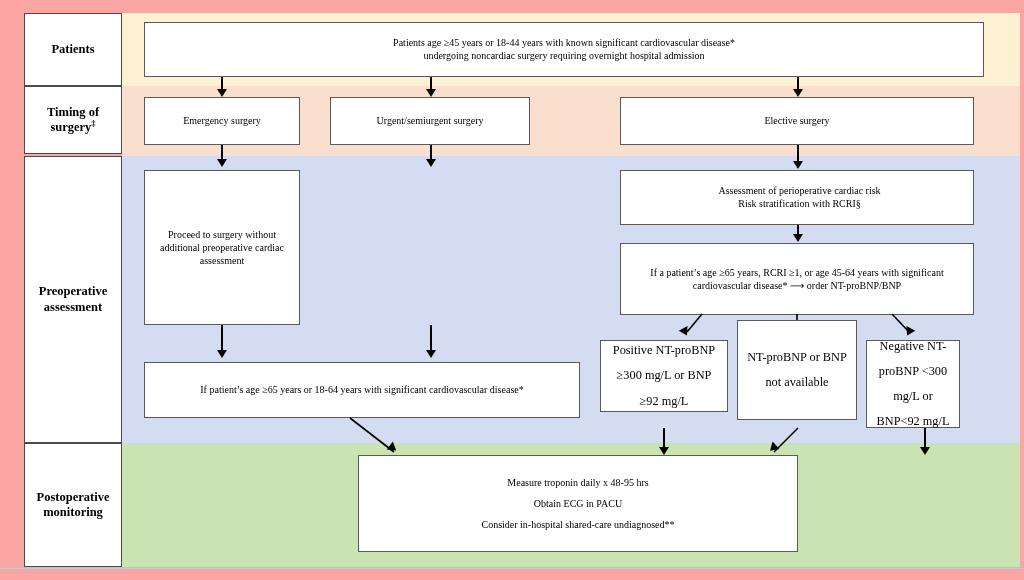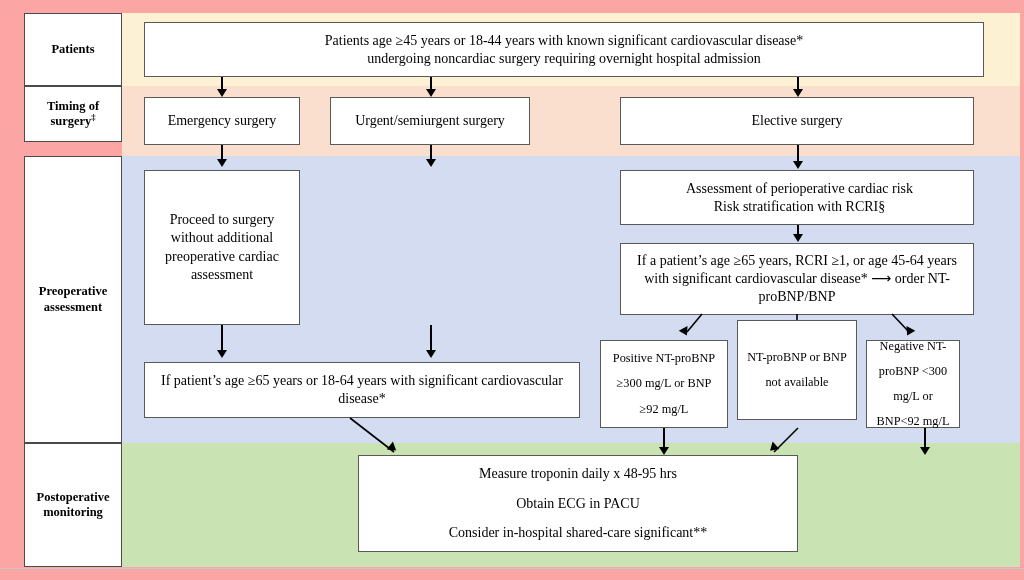--- a/index.html
+++ b/index.html
@@ -17,21 +17,21 @@
   .labelcell{position:absolute;left:24px;width:98px;background:#ffffff;
              border:1px solid #4a4a4a;display:flex;align-items:center;
              justify-content:center;text-align:center;box-sizing:border-box;}
   .labelcell .txt{font-weight:bold;font-size:12.5px;line-height:1.22;color:#000;}
   sup{font-size:.68em;vertical-align:super;line-height:0;}
 
   
   .box{position:absolute;background:#ffffff;border:1px solid #595959;
        box-sizing:border-box;display:flex;align-items:center;justify-content:center;
        text-align:center;padding:3px 6px;}
-  .box .txt{font-size:14px;line-height:1.26;color:#000;}
+  .box .txt{font-size:10px;line-height:1.26;color:#000;}
   .box.small .txt{font-size:12.3px;line-height:1.25;}
   .box.tight .txt{line-height:1.3;}
   .box.spaced .txt{line-height:2.05;}
 
   
   .vline{position:absolute;width:1.6px;background:#000;}
   .arrowhead{position:absolute;width:0;height:0;border-left:5px solid transparent;
              border-right:5px solid transparent;border-top:8px solid #000;}
   .diag{position:absolute;overflow:visible;}
   .hrule{position:absolute;background:#c9c9c9;height:1px;left:0;right:0;}
@@ -43,21 +43,21 @@
 
   <div class="band band-patients" style="top:13px;height:73px;"></div>
   <div class="band band-timing" style="top:86px;height:70px;"></div>
   <div class="band band-preop" style="top:156px;height:287px;"></div>
   <div class="band band-postop" style="top:443px;height:124px;"></div>
 
   <div class="labelcell" style="top:13px;height:73px;">
     <span class="txt">Patients</span>
   </div>
 
-  <div class="labelcell" style="top:86px;height:56px;">
+  <div class="labelcell" style="top:86px;height:68px;">
     <span class="txt"><span>Timing of surgery</span><sup>‡</sup></span>
   </div>
 
   <div class="labelcell" style="top:156px;height:287px;">
     <span class="txt">Preoperative assessment</span>
   </div>
 
   <div class="labelcell" style="top:443px;height:124px;">
     <span class="txt">Postoperative monitoring</span>
   </div>
@@ -120,21 +120,21 @@
 
   <svg class="diag" style="left:620px;top:314px;width:354px;height:28px;">
     <line x1="82" y1="0" x2="67" y2="18" stroke="#000" stroke-width="1.6"></line>
     <line x1="177" y1="0" x2="177" y2="18" stroke="#000" stroke-width="1.6"></line>
     <line x1="272" y1="0" x2="289" y2="18" stroke="#000" stroke-width="1.6"></line>
   </svg>
   <div class="arrowhead" style="left:680px;top:328px;transform:rotate(-28deg);"></div>
   <div class="arrowhead" style="left:793px;top:330px;"></div>
   <div class="arrowhead" style="left:904px;top:328px;transform:rotate(28deg);"></div>
 
-  <div class="box small spaced" style="left:600px;top:340px;width:128px;height:88px;">
+  <div class="box small spaced" style="left:600px;top:340px;width:128px;height:72px;">
     <span class="txt">Positive NT-proBNP ≥300 mg/L or BNP ≥92 mg/L</span>
   </div>
 
   <div class="box small spaced" style="left:737px;top:320px;width:120px;height:100px;">
     <span class="txt">NT-proBNP or BNP not available</span>
   </div>
 
   <div class="box small spaced" style="left:866px;top:340px;width:94px;height:88px;">
     <span class="txt">Negative NT-proBNP &lt;300 mg/L or BNP&lt;92 mg/L</span>
   </div>
@@ -162,20 +162,20 @@
   </svg>
   <div class="arrowhead" style="left:768px;top:444px;transform:rotate(48deg);"></div>
 
   <div class="vline" style="left:924px;top:428px;height:22px;"></div>
   <div class="arrowhead" style="left:920px;top:447px;"></div>
 
   <div class="box" style="left:358px;top:455px;width:440px;height:97px;">
     <span class="txt" style="line-height:2.1;">
       <span>Measure troponin daily x 48-95 hrs</span><br>
       <span>Obtain ECG in PACU</span><br>
-      <span>Consider in-hospital shared-care significant**</span>
+      <span>Consider in-hospital shared-care undiagnosed**</span>
     </span>
   </div>
 
 
   <div class="hrule" style="top:568px;"></div>
 
 </div>
 
 </body></html>

